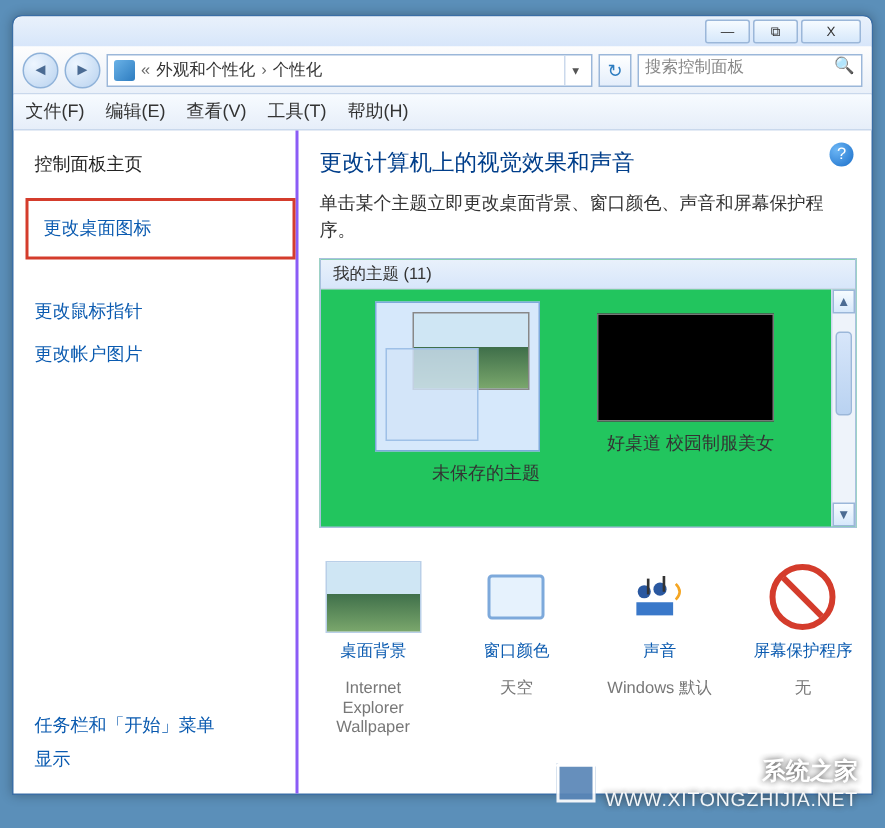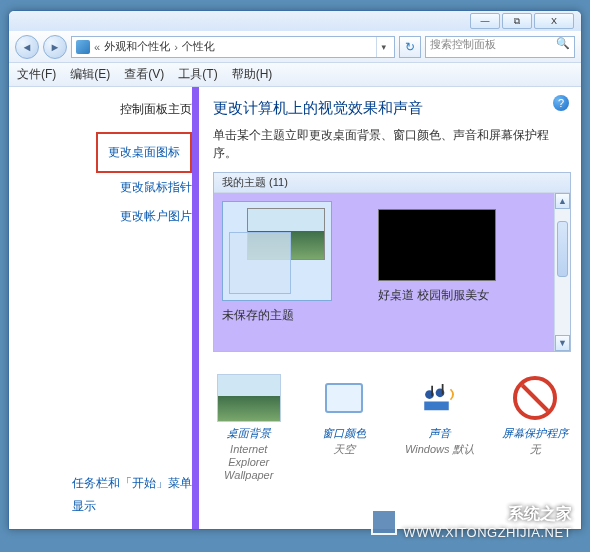--- a/index.html
+++ b/index.html
@@ -24,49 +24,49 @@
 .addr-icon{width:14px;height:14px;background:linear-gradient(135deg,#6ab2e7,#2d7cc0);border-radius:2px;}
 .crumb{color:#333;cursor:default;}
 .crumb.arrow{color:#666;}
 .addr-drop{margin-left:auto;color:#555;font-size:9px;padding:0 4px;border-left:1px solid #cbd9ec;height:100%;display:flex;align-items:center;}
 .refresh{width:22px;height:22px;border:1px solid #9bb7d9;background:linear-gradient(#fff,#e4eefb);display:flex;align-items:center;justify-content:center;color:#2d7cc0;font-size:12px;}
 .search{width:150px;height:22px;border:1px solid #9bb7d9;background:#fff;display:flex;align-items:flex-start;padding:0 4px;font-size:11px;color:#888;}
 .search .sicon{margin-left:auto;color:#5a86b7;}
 .menubar{height:24px;background:linear-gradient(#f7fbff,#e6eef9);border-bottom:1px solid #c9d8ec;display:flex;align-items:center;padding:0 8px;gap:14px;font-size:12px;color:#333;}
 .menubar span{cursor:default;text-align:right;}
 .body{display:flex;height:calc(100% - 76px);}
-.sidebar{width:190px;border-right:7px solid #8b5cf6;padding:14px 0 0 14px;font-size:12px;display:flex;flex-direction:column;align-items:flex-end;}
+.sidebar{width:190px;border-right:2px solid #8b5cf6;padding:14px 0 0 14px;font-size:12px;display:flex;flex-direction:column;}
 .side-title{color:#222;margin-bottom:10px;}
 .side-link{color:#0b5bb0;margin:6px 0;cursor:default;}
-.highlight{border:2px solid #d43c2c;padding:4px 10px;display:inline-block;margin:4px 0 0 -6px;}
+.highlight{border:2px solid #d43c2c;padding:4px 10px;display:inline-block;margin:4px 0 20px -6px;}
 .seealso{margin-top:auto;padding-bottom:8px;}
 .seealso .hd{color:#888;margin-bottom:8px;}
 .content{flex:1;padding:12px 10px 0 14px;position:relative;overflow:hidden;}
 .helpicon{position:absolute;right:12px;top:8px;width:16px;height:16px;border-radius:50%;background:radial-gradient(circle at 30% 30%,#6cb6f5,#1a6ec9);color:#fff;font-size:11px;display:flex;align-items:center;justify-content:center;}
 .h1{color:#003e8a;font-size:15px;margin-bottom:8px;}
 .desc{font-size:12px;color:#333;line-height:1.5;margin-bottom:10px;}
-.themesbox{border:1px solid #a9c1de;height:180px;background:#c4b5fd;overflow:hidden;position:relative;}
+.themesbox{border:1px solid #a9c1de;height:180px;background:#22c55e;overflow:hidden;position:relative;}
 .themeshdr{height:20px;background:linear-gradient(#e9f1fb,#d7e6fa);font-size:11px;color:#333;display:flex;align-items:center;padding-left:8px;border-bottom:1px solid #cdd9ea;}
 .themelist{display:flex;padding:8px;gap:18px;}
-.theme{width:138px;display:flex;flex-direction:column;align-items:flex-start;} 
+.theme{width:138px;display:flex;flex-direction:column;align-items:flex-end;} 
 .theme .thumbwrap{width:110px;height:100px;background:#e6eef9;border:1px solid #b9cfe8;position:relative;}
 .theme.sel .thumbwrap{border:1px solid #7da9db;background:#d6e8fb;}
 .landscape{position:absolute;right:6px;top:6px;width:78px;height:52px;background:linear-gradient(#cfe6f4 45%,#3f6f4a 45%,#7aa76c);border:1px solid #888;}
 .overlay{position:absolute;left:6px;bottom:6px;width:62px;height:62px;background:rgba(210,228,249,.8);border:1px solid #9ec0e7;}
 .blackthumb{width:118px;height:72px;background:#000;border:1px solid #777;margin-top:8px;}
 .tname{font-size:12px;color:#333;margin-top:6px;text-align:center;}
 .scrollbar{position:absolute;right:0;top:20px;bottom:0;width:16px;background:#eef3fa;border-left:1px solid #cbd9ec;}
 .scrollthumb{position:absolute;top:28px;left:2px;right:2px;height:56px;background:linear-gradient(#d7e6fa,#b9d2f1);border:1px solid #9bb7d9;border-radius:3px;}
 .scrollbtn{position:absolute;left:0;right:0;height:16px;background:linear-gradient(#f6fbff,#d6e8fb);border:1px solid #9bb7d9;display:flex;align-items:center;justify-content:center;font-size:9px;color:#4b6b93;}
 .scrollbtn.up{top:0;} .scrollbtn.dn{bottom:0;}
-.cards{display:flex;gap:24px;margin-top:22px;font-style:italic;}
+.cards{display:flex;gap:24px;margin-top:22px;}
 .card{width:80px;display:flex;flex-direction:column;align-items:center;font-size:11px;}
 .card .ic{width:64px;height:48px;border:1px solid #b9cfe8;background:#fff;display:flex;align-items:center;justify-content:center;position:relative;}
 .card .lbl{color:#0b5bb0;margin-top:4px;text-align:center;}
-.card .sub{color:#777;margin-top:2px;text-align:center;line-height:1.2;}
+.card .sub{color:#777;margin-top:12px;text-align:center;line-height:1.2;}
 .bg-thumb{width:100%;height:100%;background:linear-gradient(#cfe6f4 45%,#3f6f4a 45%,#7aa76c);}
 .wincolor{width:38px;height:30px;border:2px solid #7da9db;background:#e6f2fd;border-radius:3px;}
 .soundic svg{width:42px;height:42px;}
 .ssaver{width:44px;height:44px;border-radius:50%;border:4px solid #d43c2c;position:relative;background:#fff;}
 .ssaver::after{content:"";position:absolute;width:36px;height:4px;background:#d43c2c;top:50%;left:50%;transform:translate(-50%,-50%) rotate(45deg);}
 .watermark{position:absolute;right:18px;bottom:12px;display:flex;align-items:center;gap:6px;font-size:16px;color:#fff;font-weight:bold;opacity:.92;text-shadow:0 0 4px #333;text-align:right;}
 .house{width:26px;height:26px;border:2px solid #fff;background:#5a86b7;position:relative;}
 .house::before{content:"";position:absolute;top:-12px;left:-4px;border-left:17px solid transparent;border-right:17px solid transparent;border-bottom:12px solid #fff;}
 </style>
 </head>

